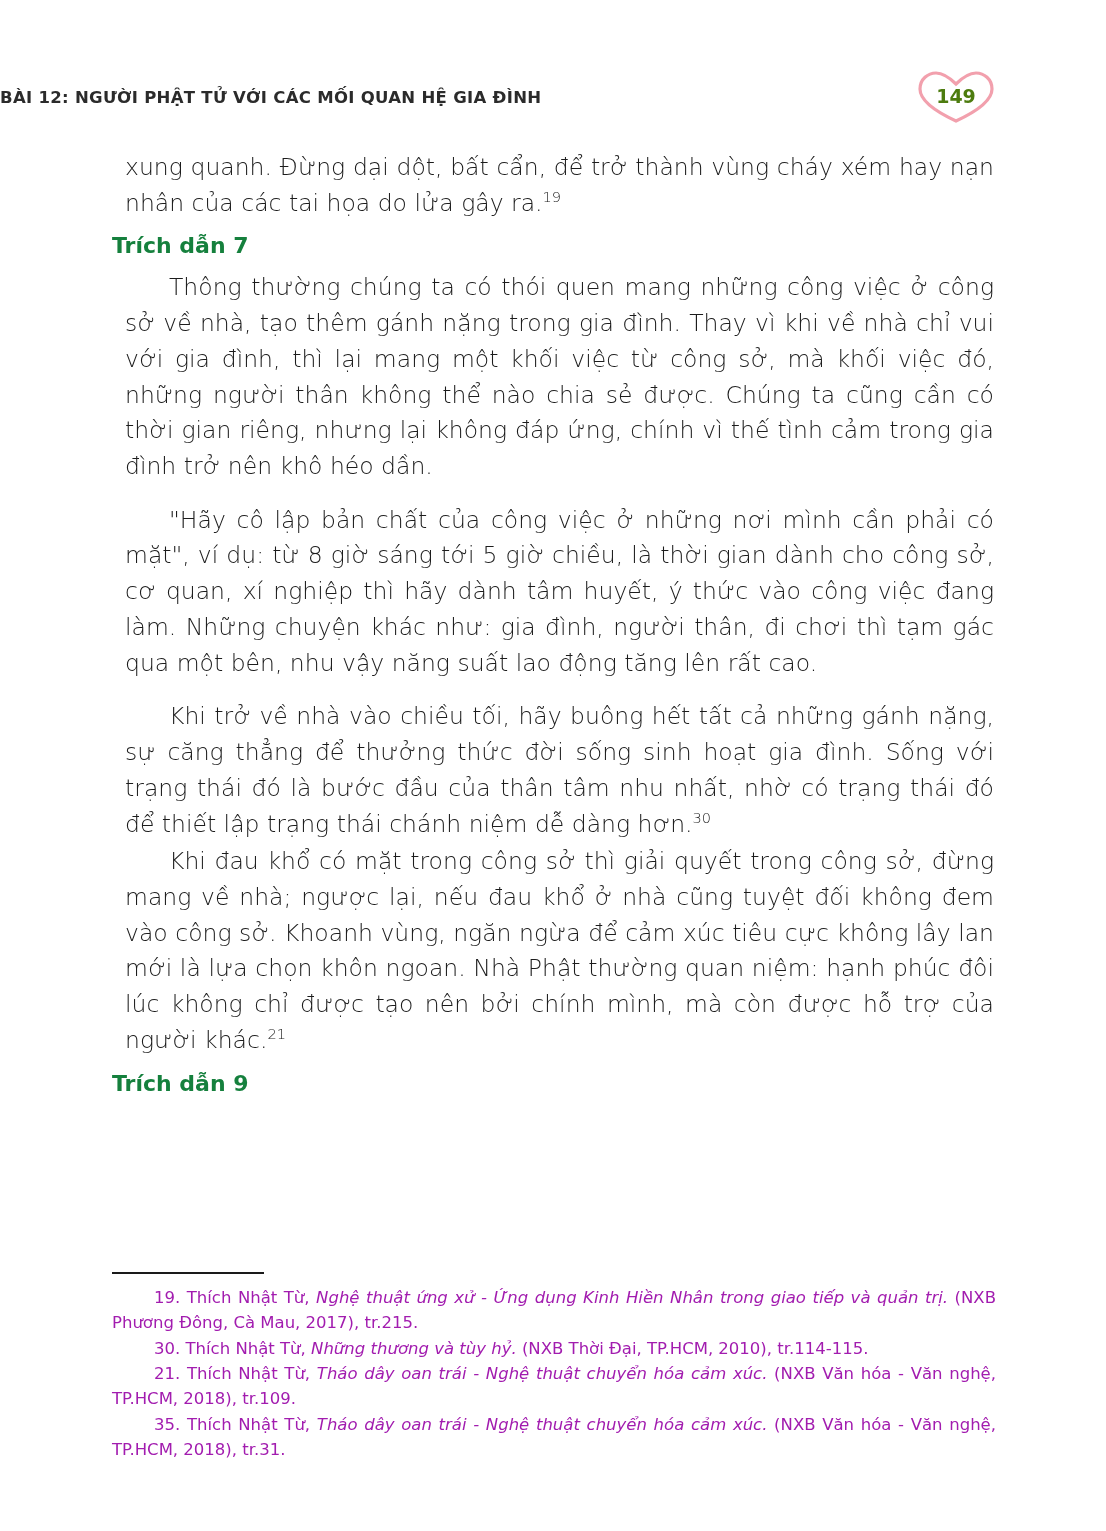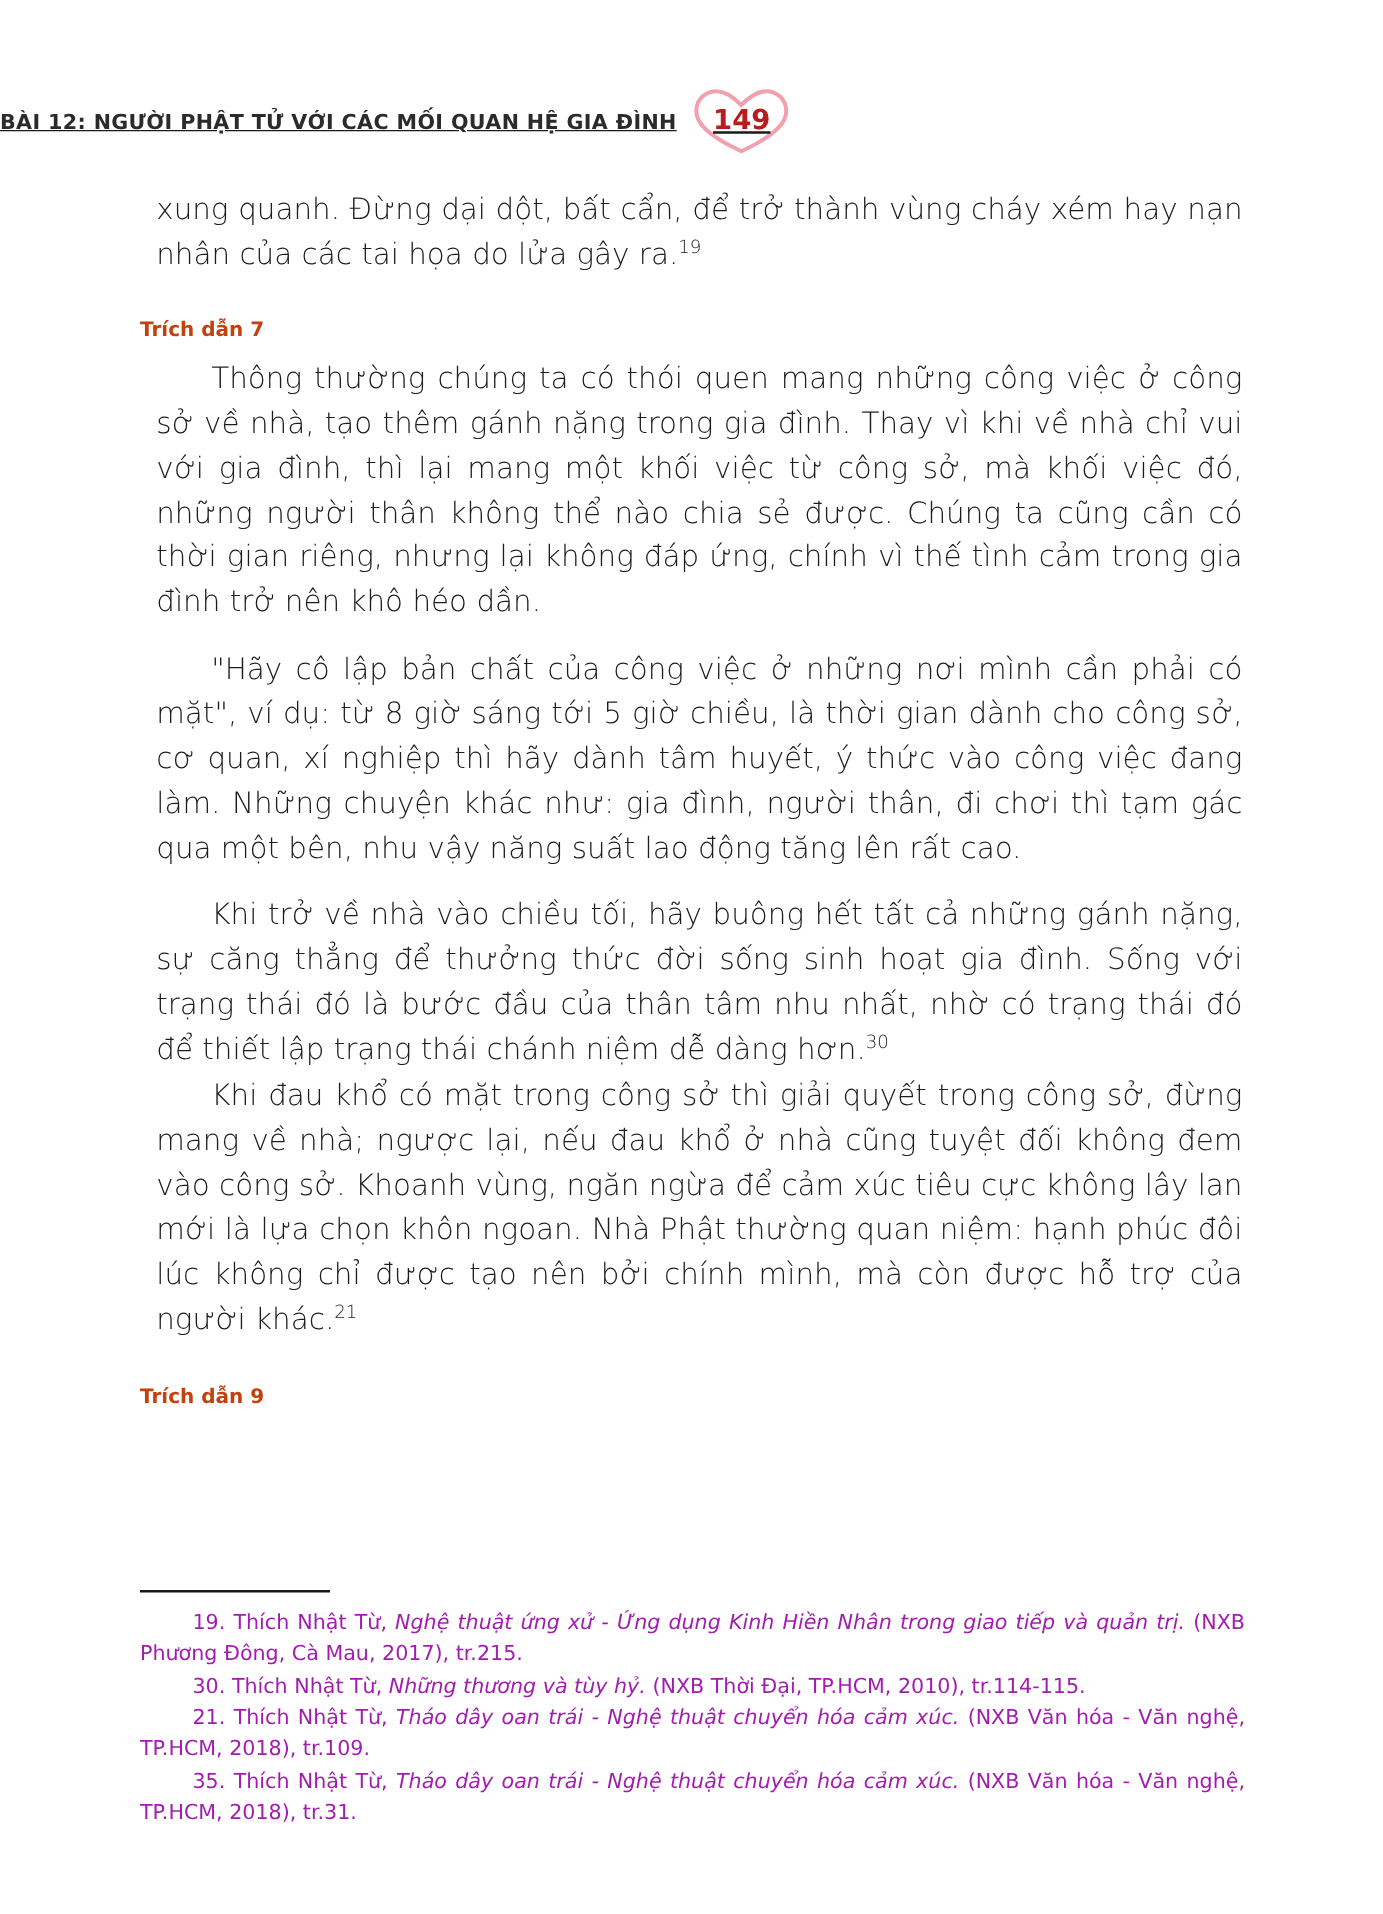--- a/index.html
+++ b/index.html
@@ -20,23 +20,22 @@
 
   
   .runhead {
     position: absolute;
     top: 72px;
     left: 0;
     right: 0;
     height: 50px;
     display: flex;
     align-items: center;
-    justify-content: flex-start;
+    justify-content: space-between;
     padding-right: 112px;
-    text-decoration: underline;
   }
   .runhead-title {
     font-size: 16.5px;
     letter-spacing: 0.3px;
     font-weight: 700;
     text-transform: uppercase;
     color: #2b2b2b;
     white-space: nowrap;
   }
   .page-number-badge {
@@ -49,23 +48,23 @@
     justify-content: center;
   }
   .heart-shape {
     position: absolute;
     inset: 0;
     width: 76px;
     height: 54px;
   }
   .page-number {
     position: relative;
-    font-size: 22px;
+    font-size: 19px;
     font-weight: 700;
-    color: #b91c1c;
+    color: #4d7c0f;
     padding-bottom: 2px;
   }
 
   
   .content {
     position: absolute;
     top: 150px;
     left: 112px;
     width: 882px;
   }
@@ -74,24 +73,24 @@
     font-size: 23.5px;
     line-height: 1.52;
     text-align: justify;
     text-justify: inter-word;
     color: #1c1c1c;
     font-weight: 350;
   }
   p.body.indent { text-indent: 44px; }
   p.body.gap { margin-top: 18px; }
   .h-quote {
-    margin: 33px 0 12px 0;
-    font-size: 16px;
+    margin: 12px 0 12px 0;
+    font-size: 22px;
     font-weight: 700;
-    color: #c2410c;
+    color: #15803d;
   }
   sup {
     font-size: 0.62em;
     vertical-align: super;
     line-height: 0;
   }
 
   
   .footnotes {
     position: absolute;

